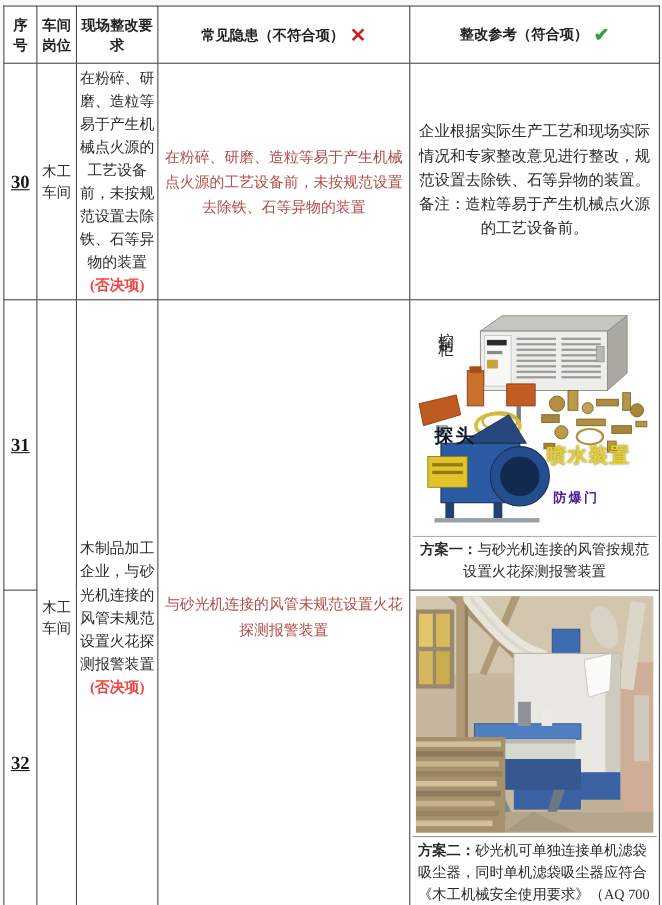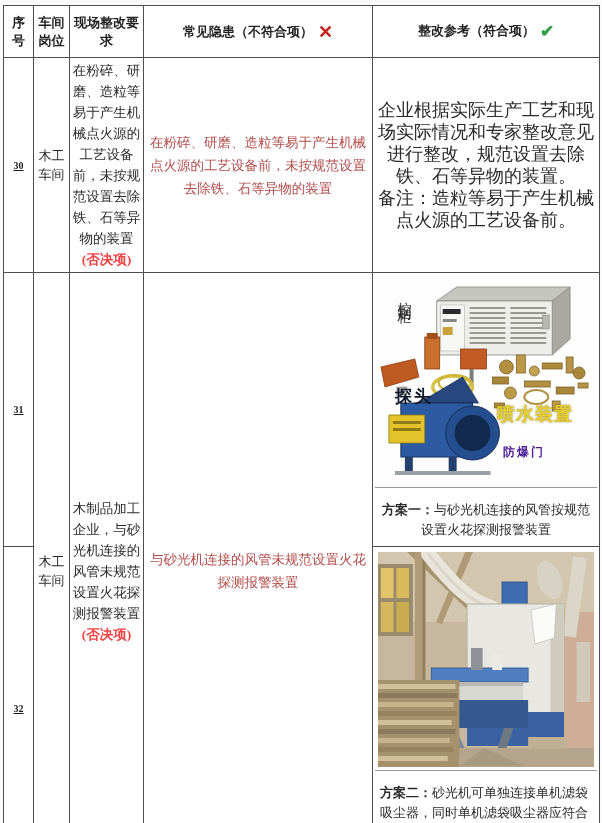--- a/index.html
+++ b/index.html
@@ -21,31 +21,31 @@
     border:1px solid #4e4e4e;
     vertical-align:middle;
     text-align:center;
     padding:2px;
     background:#ffffff;
     word-break:break-all;
     overflow:hidden;
   }
   th{font-size:13px;font-weight:bold;line-height:18px;color:#1f1f1f;}
   td{font-size:13px;line-height:19px;}
-  .num{font-weight:bold;font-size:10px;color:#1a1a1a;text-decoration:underline;}
+  .num{font-weight:bold;font-size:17px;color:#1a1a1a;text-decoration:underline;}
   .req{line-height:21px;font-size:13.5px;}
   .veto{color:#ef4444;font-weight:bold;}
   .hazard{color:#b14b4b;line-height:23px;font-size:13.5px;padding:4px 10px;}
-  .ref30{line-height:22px;font-size:18px;padding:4px 6px;}
+  .ref30{line-height:22px;font-size:14px;padding:4px 6px;}
   .x-mark{color:#c52222;font-weight:bold;font-size:18px;margin-left:5px;vertical-align:-2px;font-family:"Liberation Sans",sans-serif;}
   .check-mark{color:#33a04a;font-weight:bold;font-size:17px;margin-left:5px;vertical-align:-2px;font-family:"Liberation Sans",sans-serif;}
   .ref-cell{padding:0;vertical-align:top;}
   .caption{
     font-size:13px;line-height:20px;text-align:left;
-    padding:12px 5px 4px 5px;border-top:1px solid #9a9a9a;
+    padding:2px 5px 4px 5px;border-top:1px solid #9a9a9a;
   }
   .caption.center{text-align:center;}
   .caption b{font-weight:bold;}
   .imgwrap{position:relative;width:100%;box-sizing:border-box;}
   .equip{height:212px;background:#fff;}
   .photo{height:215px;margin:3px;width:auto;}
   .equip svg,.photo svg{display:block;width:100%;height:100%;}
   .lbl{position:absolute;font-weight:bold;white-space:nowrap;}
   .lbl-cabinet{
     left:20px;top:16px;color:#262626;font-size:14px;

